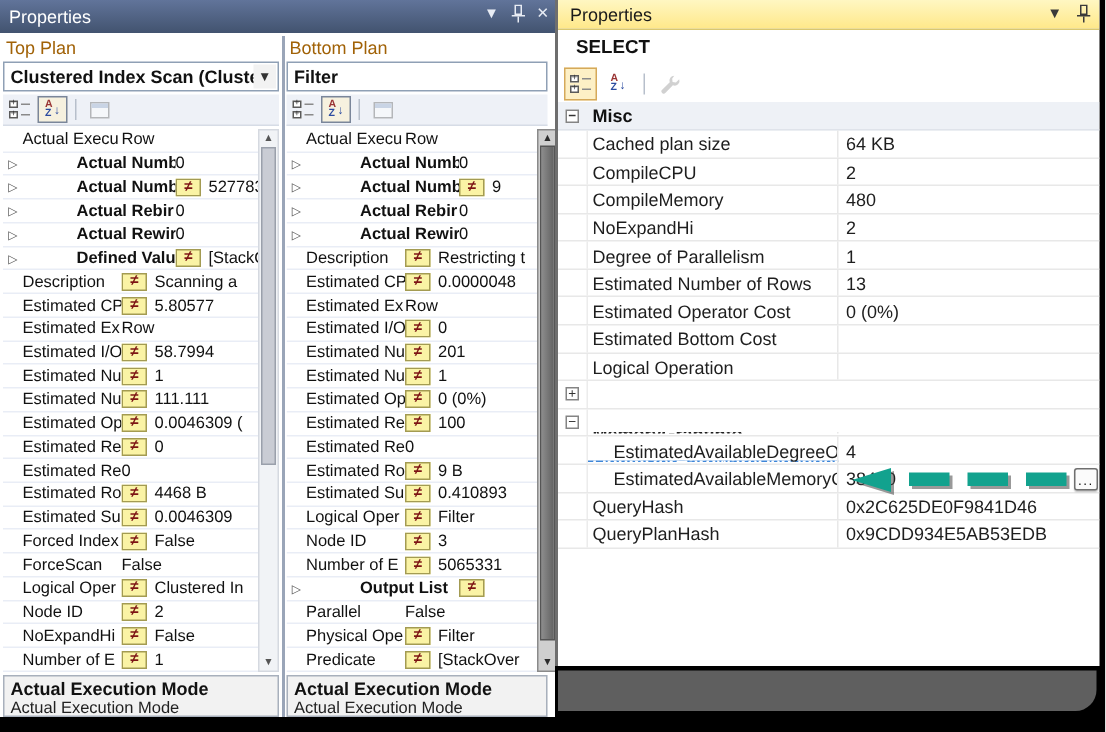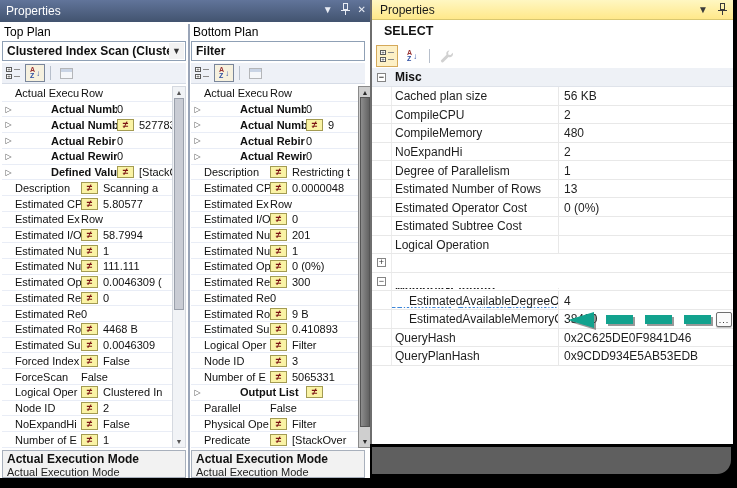--- a/index.html
+++ b/index.html
@@ -9,21 +9,21 @@
   
   .lw{position:absolute;left:0;top:0;width:370px;height:488px;background:#fff;}
   .lw-title{position:absolute;left:0;top:0;width:370px;height:22px;
     background:linear-gradient(#61749a,#42536f);color:#fff;font-size:12px;
     padding:4px 0 0 6px;overflow:hidden;}
   .lw-title .ticons{position:absolute;right:4px;top:3px;display:flex;gap:8px;color:#e8ecf4;}
   .tico{font-size:10px;line-height:14px;cursor:default;}
   .lw-black{position:absolute;left:0;top:478px;width:370px;height:10px;background:#000;}
   .colsep{position:absolute;left:188px;top:24px;width:2px;height:454px;background:#9aa5b8;}
 
-  .plan-label{position:absolute;font-size:12px;color:#000000;height:15px;}
+  .plan-label{position:absolute;font-size:12px;color:#a16207;height:15px;}
   .combo{position:absolute;height:20px;background:#fff;border:1px solid #8fa0b5;
     font-size:12px;font-weight:bold;color:#111;padding:2px 16px 0 4px;white-space:nowrap;overflow:hidden;}
   .combo .drop{position:absolute;right:1px;top:1px;width:15px;height:16px;display:flex;
     align-items:center;justify-content:center;font-size:9px;color:#333;background:#f2f2f2;}
   .tbar{position:absolute;height:21px;display:flex;align-items:center;gap:2px;padding-left:1px;
     background:#eef1f7;border-bottom:1px solid #d6dce6;}
   .tbtn{width:20px;height:18px;display:flex;align-items:center;justify-content:center;border:1px solid transparent;}
   .tbtn.sel{border:1px solid #7a869a;background:#f6f1df;}
   .tbtn.selhot{border:1px solid #d5a95a;background:#fdf0c6;}
   .tsep{width:1px;height:14px;background:#b7bfcb;margin:0 3px;}
@@ -462,21 +462,21 @@
           <span class="pval">
             <span class="neq">≠</span>
             <span class="">0 (0%)</span>
           </span>
         </div>
         <div class="prow">
           <span class="exp"></span>
           <span class="pname">Estimated Re</span>
           <span class="pval">
             <span class="neq">≠</span>
-            <span class="">300</span>
+            <span class="">100</span>
           </span>
         </div>
         <div class="prow">
           <span class="exp"></span>
           <span class="pname">Estimated Re</span>
           <span class="pval">
             <span class="">0</span>
           </span>
         </div>
         <div class="prow">
@@ -608,21 +608,21 @@
 
       <div class="cathdr">
         <span class="ebox">−</span>
         <span>Misc</span>
       </div>
 
       <div class="rgrid">
           <div class="rrow">
             <span class="rmargin"></span>
             <span class="rname">Cached plan size</span>
-            <span class="rval">56 KB</span>
+            <span class="rval">64 KB</span>
           </div>
           <div class="rrow">
             <span class="rmargin"></span>
             <span class="rname">CompileCPU</span>
             <span class="rval">2</span>
           </div>
           <div class="rrow">
             <span class="rmargin"></span>
             <span class="rname">CompileMemory</span>
             <span class="rval">480</span>
@@ -642,21 +642,21 @@
             <span class="rname">Estimated Number of Rows</span>
             <span class="rval">13</span>
           </div>
           <div class="rrow">
             <span class="rmargin"></span>
             <span class="rname">Estimated Operator Cost</span>
             <span class="rval">0 (0%)</span>
           </div>
           <div class="rrow">
             <span class="rmargin"></span>
-            <span class="rname">Estimated Subtree Cost</span>
+            <span class="rname">Estimated Bottom Cost</span>
           </div>
           <div class="rrow">
             <span class="rmargin"></span>
             <span class="rname">Logical Operation</span>
             <span class="rval"></span>
           </div>
           <div class="rrow">
             <span class="rmargin">
               <span class="ebox">+</span>
             </span>

